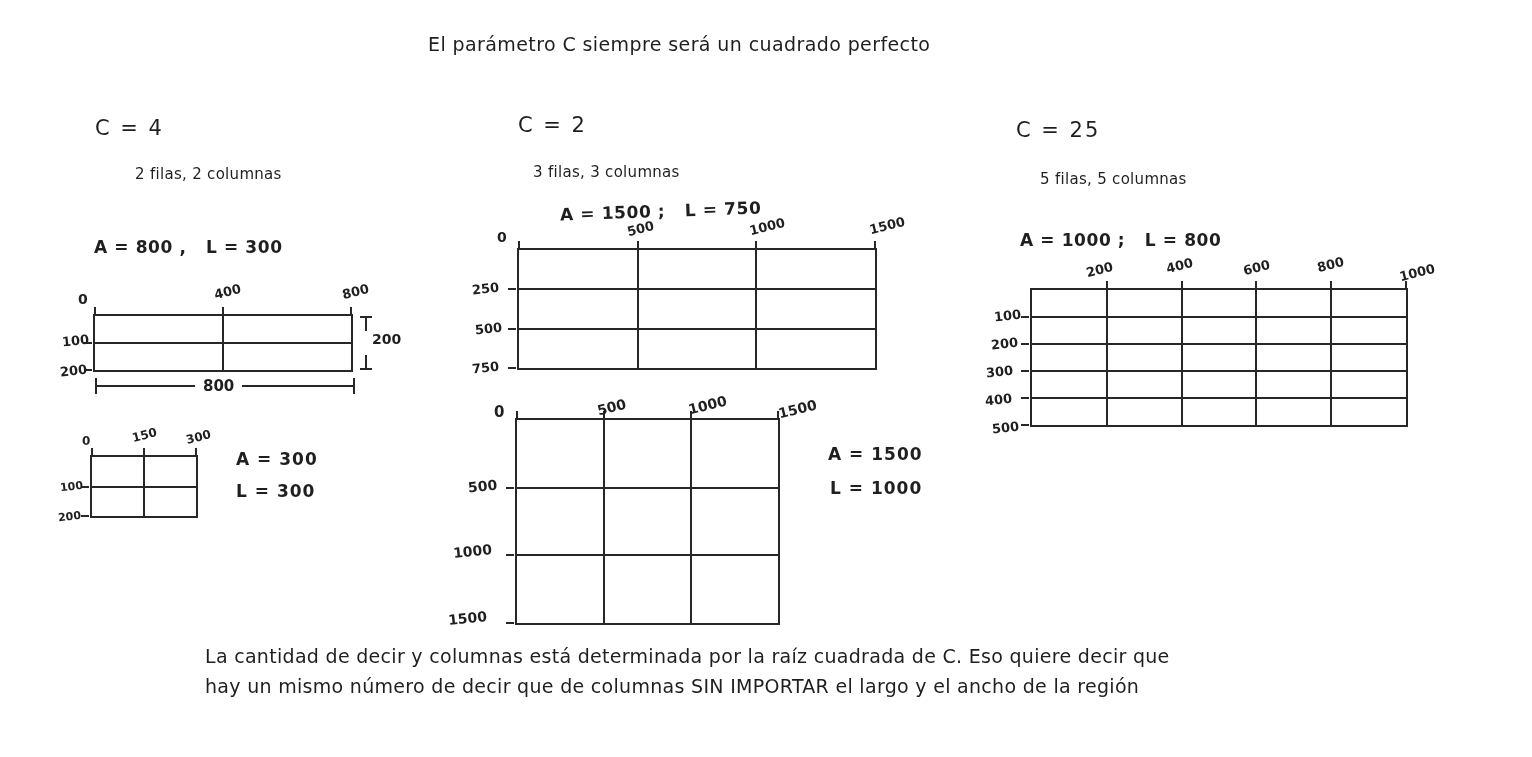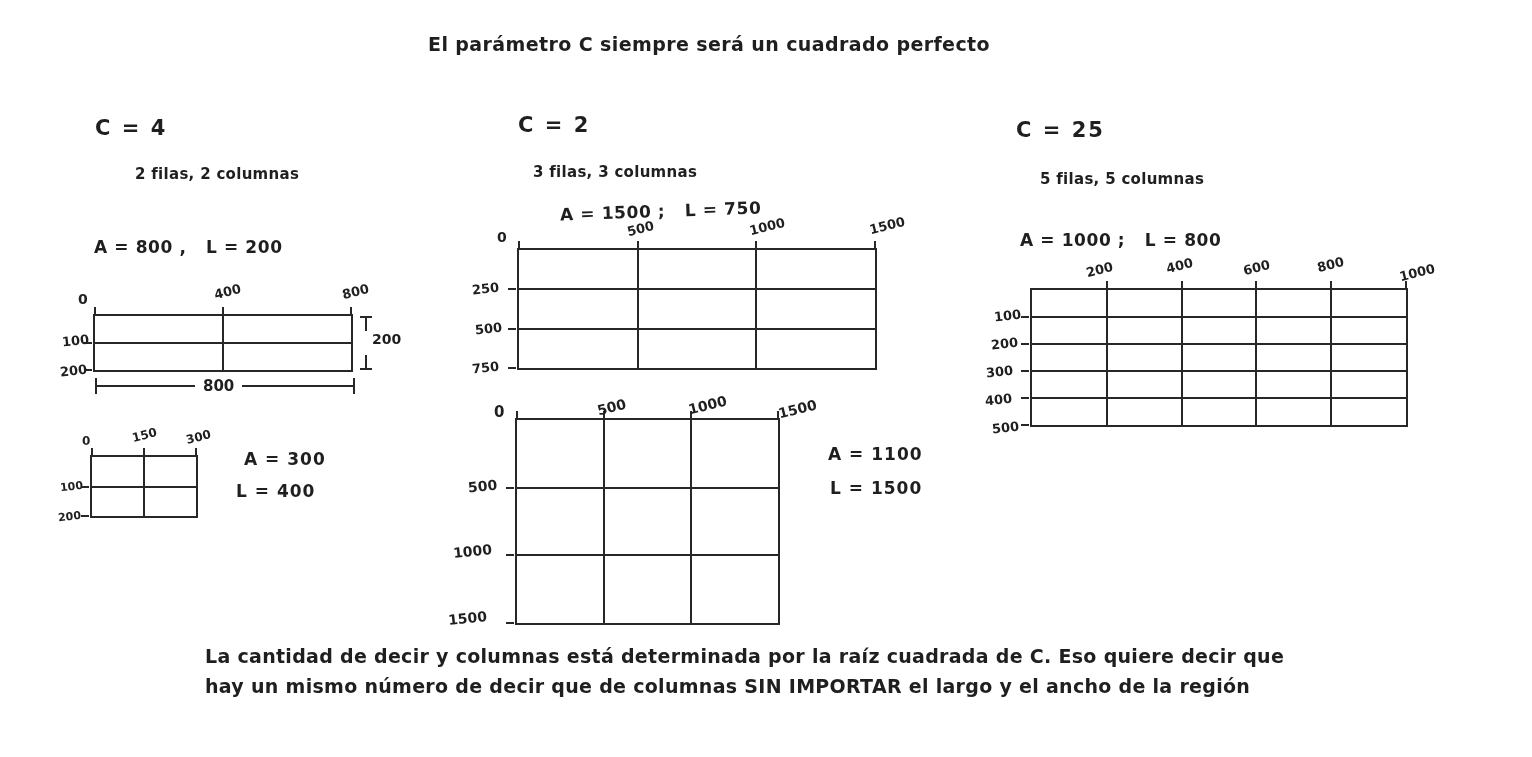--- a/index.html
+++ b/index.html
@@ -6,21 +6,21 @@
   html, body { margin: 0; padding: 0; }
   body {
     width: 1532px; height: 757px;
     position: relative;
     background: #ffffff;
     color: #1f1f1f;
     font-family: "DejaVu Sans", sans-serif;
     overflow: hidden;
   }
   .layer { position: absolute; inset: 0; }
-  .txt { position: absolute; white-space: pre; font-weight: bold; }
+  .txt { position: absolute; white-space: pre; }
   .title { left: 428px; top: 33px; font-size: 19px; letter-spacing: .4px; }
   .heading { font-size: 21px; letter-spacing: 2px; }
   .subtitle { font-size: 15px; letter-spacing: .3px; }
   .params { font-size: 17px; font-weight: bold; letter-spacing: .6px; }
   .footer-line { font-size: 19px; letter-spacing: .3px; }
   .grid { position: absolute; border: 2px solid #272727; }
   .gl { position: absolute; background: #272727; }
   .gl.v { top: 0; bottom: 0; width: 2px; }
   .gl.h { left: 0; right: 0; height: 2px; }
   .tick { position: absolute; background: #272727; }
@@ -33,21 +33,21 @@
   .dim-label-h { background: #ffffff; padding: 0 8px; font-weight: bold; }
 </style>
 </head>
 <body>
 
 <div class="txt title">El parámetro C siempre será un cuadrado perfecto</div>
 
 <div class="layer">
   <div class="txt heading" style="left:95px; top:116px;">C = 4</div>
   <div class="txt subtitle" style="left:135px; top:165px;">2 filas, 2 columnas</div>
-  <div class="txt params" style="left:94px; top:237px;">A = 800 ,   L = 200</div>
+  <div class="txt params" style="left:94px; top:237px;">A = 800 ,   L = 300</div>
 
   <div class="grid" style="left:93px; top:314px; width:260px; height:58px;">
     <div class="gl v" style="left:calc(50% - 1px);"></div>
     <div class="gl h" style="top:calc(50% - 1px);"></div>
     <div class="tick t" style="left:-1px;"></div>
     <div class="tick t" style="left:calc(50% - 1px);"></div>
     <div class="tick t" style="left:calc(100% - 1px);"></div>
     <div class="tick l" style="top:calc(50% - 1px);"></div>
     <div class="tick l" style="top:calc(100% - 1px);"></div>
   </div>
@@ -79,22 +79,22 @@
     <div class="tick t" style="left:calc(50% - 1px);"></div>
     <div class="tick t" style="left:calc(100% - 1px);"></div>
     <div class="tick l" style="top:calc(50% - 1px);"></div>
     <div class="tick l" style="top:calc(100% - 1px);"></div>
   </div>
   <span class="lbl" style="left:82px; top:434px; font-size:12px;">0</span>
   <span class="lbl xt" style="left:132px; top:428px; font-size:12px;">150</span>
   <span class="lbl xt" style="left:186px; top:430px; font-size:12px;">300</span>
   <span class="lbl yt" style="left:60px; top:480px; font-size:11px;">100</span>
   <span class="lbl yt" style="left:58px; top:510px; font-size:11px;">200</span>
-  <span class="lbl" style="left:236px; top:449px; font-size:17px; letter-spacing:1px;margin-left:8px;">A = 300</span>
-  <span class="lbl" style="left:236px; top:481px; font-size:17px; letter-spacing:1px;">L = 400</span>
+  <span class="lbl" style="left:236px; top:449px; font-size:17px; letter-spacing:1px;">A = 300</span>
+  <span class="lbl" style="left:236px; top:481px; font-size:17px; letter-spacing:1px;">L = 300</span>
 </div>
 
 <div class="layer">
   <div class="txt heading" style="left:518px; top:113px;">C = 2</div>
   <div class="txt subtitle" style="left:533px; top:163px;">3 filas, 3 columnas</div>
   <div class="txt params" style="left:560px; top:201px; transform:rotate(-2deg);">A = 1500 ;   L = 750</div>
 
   <div class="grid" style="left:517px; top:248px; width:360px; height:122px;">
     <div class="gl v" style="left:calc(33.33% - 1px);"></div>
     <div class="gl v" style="left:calc(66.66% - 1px);"></div>
@@ -129,22 +129,22 @@
     <div class="tick l" style="top:calc(66.66% - 1px);"></div>
     <div class="tick l" style="top:calc(100% - 1px);"></div>
   </div>
   <span class="lbl" style="left:494px; top:403px; font-size:15px;">0</span>
   <span class="lbl xt" style="left:597px; top:399px; font-size:14px;">500</span>
   <span class="lbl xt" style="left:688px; top:397px; font-size:14px;">1000</span>
   <span class="lbl xt" style="left:778px; top:401px; font-size:14px;">1500</span>
   <span class="lbl yt" style="left:468px; top:478px; font-size:14px;">500</span>
   <span class="lbl yt" style="left:453px; top:543px; font-size:14px;">1000</span>
   <span class="lbl yt" style="left:448px; top:610px; font-size:14px;">1500</span>
-  <span class="lbl" style="left:828px; top:444px; font-size:17px; letter-spacing:1px;">A = 1100</span>
-  <span class="lbl" style="left:830px; top:478px; font-size:17px; letter-spacing:1px;">L = 1500</span>
+  <span class="lbl" style="left:828px; top:444px; font-size:17px; letter-spacing:1px;">A = 1500</span>
+  <span class="lbl" style="left:830px; top:478px; font-size:17px; letter-spacing:1px;">L = 1000</span>
 </div>
 
 <div class="layer">
   <div class="txt heading" style="left:1016px; top:118px;">C = 25</div>
   <div class="txt subtitle" style="left:1040px; top:170px;">5 filas, 5 columnas</div>
   <div class="txt params" style="left:1020px; top:230px;">A = 1000 ;   L = 800</div>
 
   <div class="grid" style="left:1030px; top:288px; width:378px; height:139px;">
     <div class="gl v" style="left:calc(20% - 1px);"></div>
     <div class="gl v" style="left:calc(40% - 1px);"></div>

